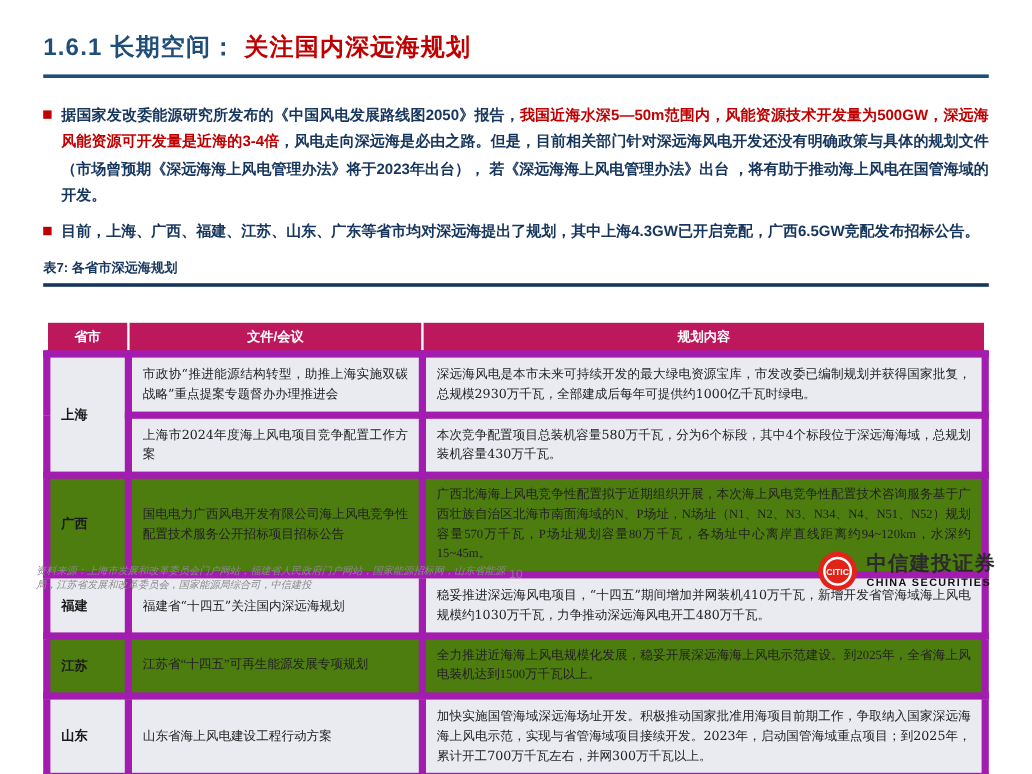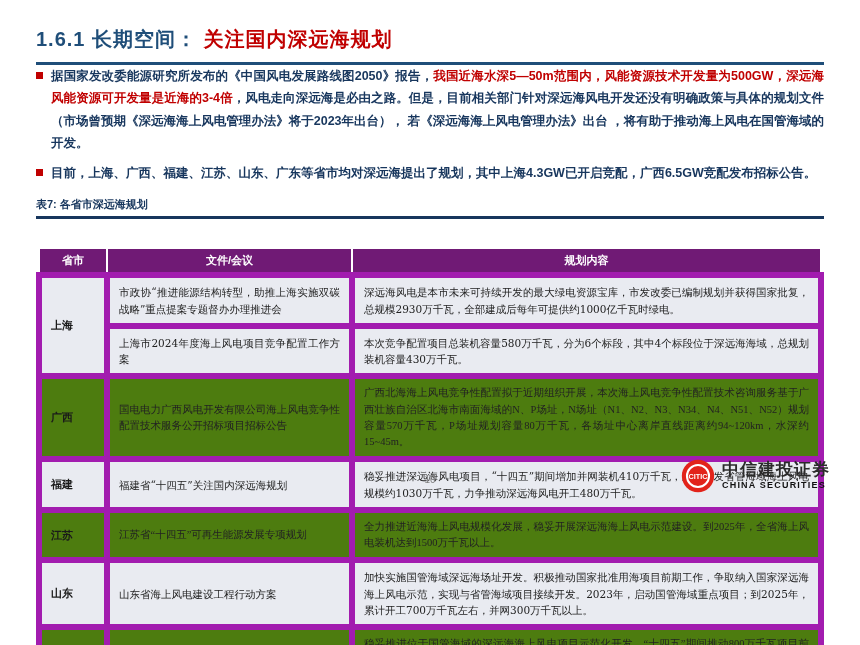--- a/index.html
+++ b/index.html
@@ -13,21 +13,21 @@
   .slide { width: 860px; height: 503px; position: relative; background: #fff; }
   .content { padding: 26px 36px 0 36px; }
 
   
   .page-title { font-size: 20px; font-weight: 700; letter-spacing: 1px; }
   .title-main { color: #1F4E79; }
   .title-highlight { color: #C00000; }
   .title-rule { margin-top: 9px; height: 3px; background: #1F4E79; border: none; }
 
   
-  .bullets { }
+  .bullets { margin-top: 20px; }
   .bullet {
     position: relative;
     padding-left: 15px;
     font-size: 12.5px;
     font-weight: 700;
     line-height: 1.78;
     color: #17365D;
     text-align: justify;
     margin-bottom: 8px;
   }
@@ -44,21 +44,21 @@
   
   table.plan-table {
     width: 100%;
     margin-top: 28px;
     border-collapse: collapse;
     font-family: "DejaVu Serif", serif;
     font-size: 10.5px;
     color: #222222;
   }
   table.plan-table th {
-    background: #701a75;
+    background: #be185d;
     color: #ffffff;
     font-weight: 700;
     font-size: 11px;
     padding: 4px 6px;
     border: 2px solid #ffffff;
     text-align: center;
     font-family: "Liberation Sans", sans-serif;
   }
   table.plan-table td {
     padding: 6px 9px;
@@ -186,20 +186,21 @@
           <tr class="row-dark">
             <td rowspan="1" class="cell-province">广东</td>
             <td class="cell-file">国家能源局综合司关于广东省海上风电规划调整的复函</td>
             <td class="cell-content">稳妥推进位于国管海域的深远海海上风电项目示范化开发。“十四五”期间推动800万千瓦项目前期工作，并做好与全国深远海海上风电规划的衔接，手续齐备时开工建设，力争2025年底前建成并网200万千瓦以上。</td>
           </tr>
         </tbody>
     </table>
 
   </div>
 
+  <div class="footer-source">资料来源：上海市发展和改革委员会门户网站，福建省人民政府门户网站，国家能源招标网，山东省能源局，江苏省发展和改革委员会，国家能源局综合司，中信建投</div>
   <div class="footer-page">10</div>
 
   <div class="footer-logo">
     <svg class="logo-emblem" viewBox="0 0 40 40" xmlns="http://www.w3.org/2000/svg">
       <circle cx="20" cy="20" r="19" fill="#E2231A"></circle>
       <circle cx="20" cy="20" r="13" fill="none" stroke="#ffffff" stroke-width="2.4"></circle>
       <text x="20" y="23.5" text-anchor="middle" fill="#ffffff" font-size="8.5" font-weight="bold" font-family="Liberation Sans, sans-serif">CITIC</text>
     </svg>
     <div>
       <div class="logo-text-cn">中信建投证券</div>

